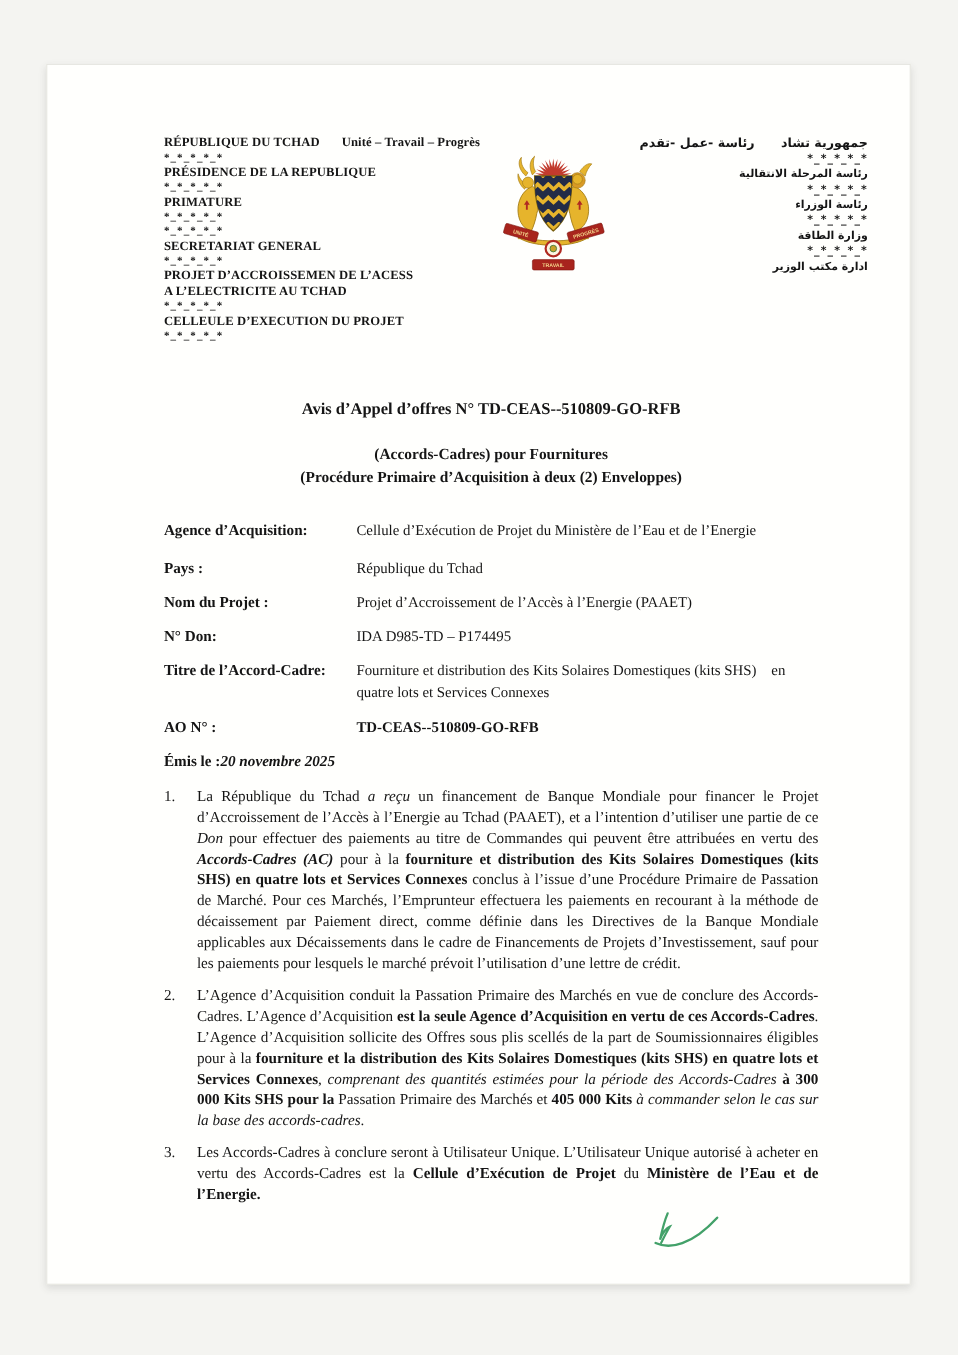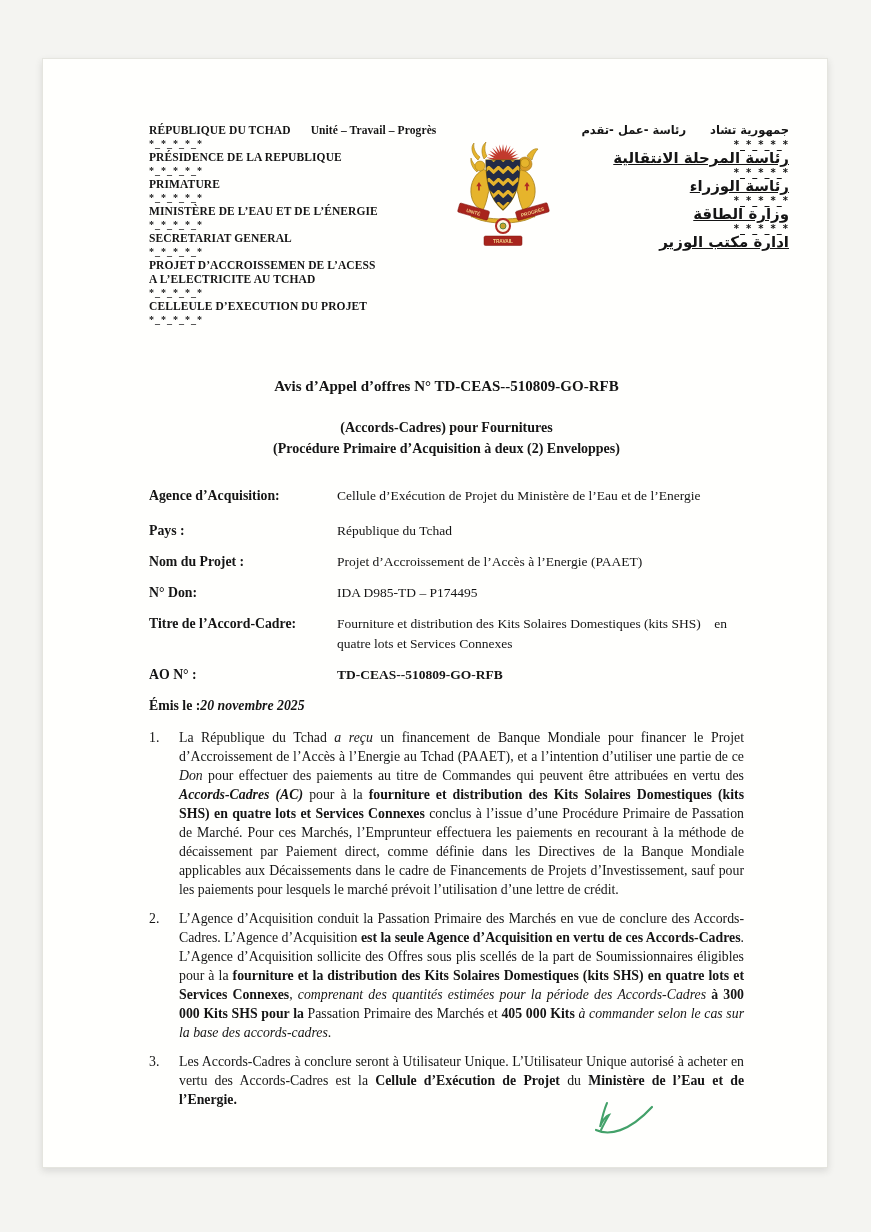--- a/index.html
+++ b/index.html
@@ -15,37 +15,37 @@
     box-shadow:0 3px 7px rgba(60,60,55,.14);
   }
   
   .page-header{display:flex;padding:64px 38px 0 106px;box-sizing:border-box;}
   .hdr-left{flex:0 0 auto;width:360px;}
   .h-line{font-size:11.5px;line-height:14px;font-weight:bold;white-space:pre-line;letter-spacing:.1px;}
   .h-sep{font-size:10px;line-height:13px;font-weight:bold;letter-spacing:1px;}
   .h-motto{margin-left:20px;}
   .hdr-right{width:208px;margin-left:auto;text-align:right;}
   .ar{font-family:"DejaVu Sans", sans-serif;font-weight:bold;}
-  .h-line-ar{font-size:15px;line-height:15px;text-decoration:underline;}
+  .h-line-ar{font-size:10px;line-height:15px;}
   .ar-row1{display:flex;gap:24px;justify-content:flex-start;font-size:11.5px;line-height:15px;}
   .ar-sep{direction:ltr;}
   
   .arms{position:absolute;left:410px;top:74px;width:100px;height:118px;}
   
   .pen{position:absolute;left:548px;top:1042px;width:64px;height:36px;}
   
   .content{padding:0 83px 0 106px;box-sizing:border-box;}
   .doc-title{margin-top:50px;text-align:center;font-weight:bold;font-size:15px;line-height:20px;}
   .doc-sub{text-align:center;font-weight:bold;font-size:14px;line-height:21px;}
   .sub-first{margin-top:21px;}
   .fields{margin-top:15px;}
   .frow{display:grid;grid-template-columns:175px 1fr;margin-bottom:11px;font-size:13.8px;line-height:20px;}
   .frow-agence{margin-top:27px;margin-bottom:0;}
   .flabel{font-weight:bold;}
-  .fv{white-space:pre;font-size:13.5px;margin-left:13px;}
+  .fv{white-space:pre;font-size:13.5px;}
   .b{font-weight:bold;}
   .i{font-style:italic;}
   .emis{margin-top:6px;font-size:13.8px;line-height:20px;}
   .emis .date{}
   .numlist{margin-top:12px;}
   .oli{display:flex;margin-bottom:10px;}
   .num{flex:0 0 30px;font-size:13.8px;line-height:19px;}
   .ptext{width:567px;font-size:13.8px;line-height:19px;text-align:justify;}
 </style>
 </head>
@@ -54,21 +54,20 @@
 <div class="page">
 
   <div class="page-header">
     <div class="hdr-left">
       <div class="h-line"><span>RÉPUBLIQUE DU TCHAD</span><span class="h-motto">Unité – Travail – Progrès</span></div>
       <div class="h-sep">*_*_*_*_*</div>
       <div class="h-line">PRÉSIDENCE DE LA REPUBLIQUE</div>
       <div class="h-sep">*_*_*_*_*</div>
       <div class="h-line">PRIMATURE</div>
       <div class="h-sep">*_*_*_*_*</div>
-      <div class="h-line">MINISTÈRE DE L’EAU ET DE L’ÉNERGIE</div>
       <div class="h-sep">*_*_*_*_*</div>
       <div class="h-line">SECRETARIAT GENERAL</div>
       <div class="h-sep">*_*_*_*_*</div>
       <div class="h-line">PROJET D’ACCROISSEMEN DE L’ACESS
 A L’ELECTRICITE AU TCHAD</div>
       <div class="h-sep">*_*_*_*_*</div>
       <div class="h-line">CELLEULE D’EXECUTION DU PROJET</div>
       <div class="h-sep">*_*_*_*_*</div>
     </div>
 

